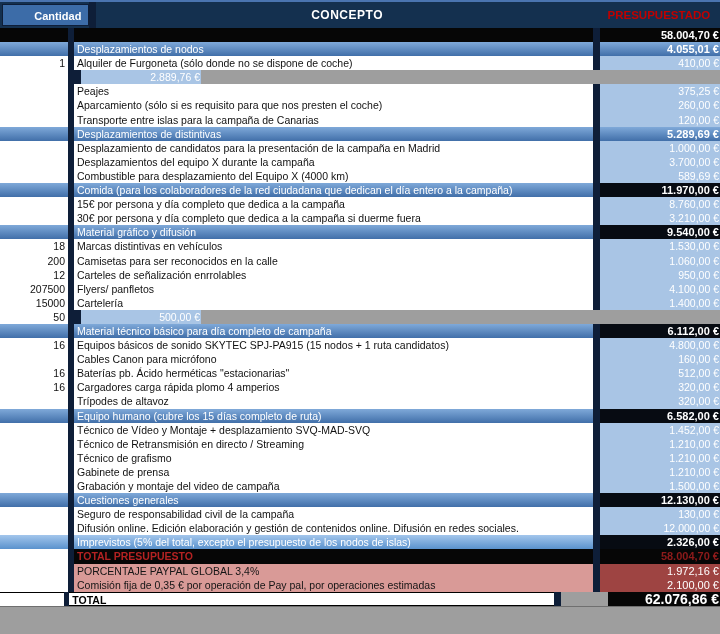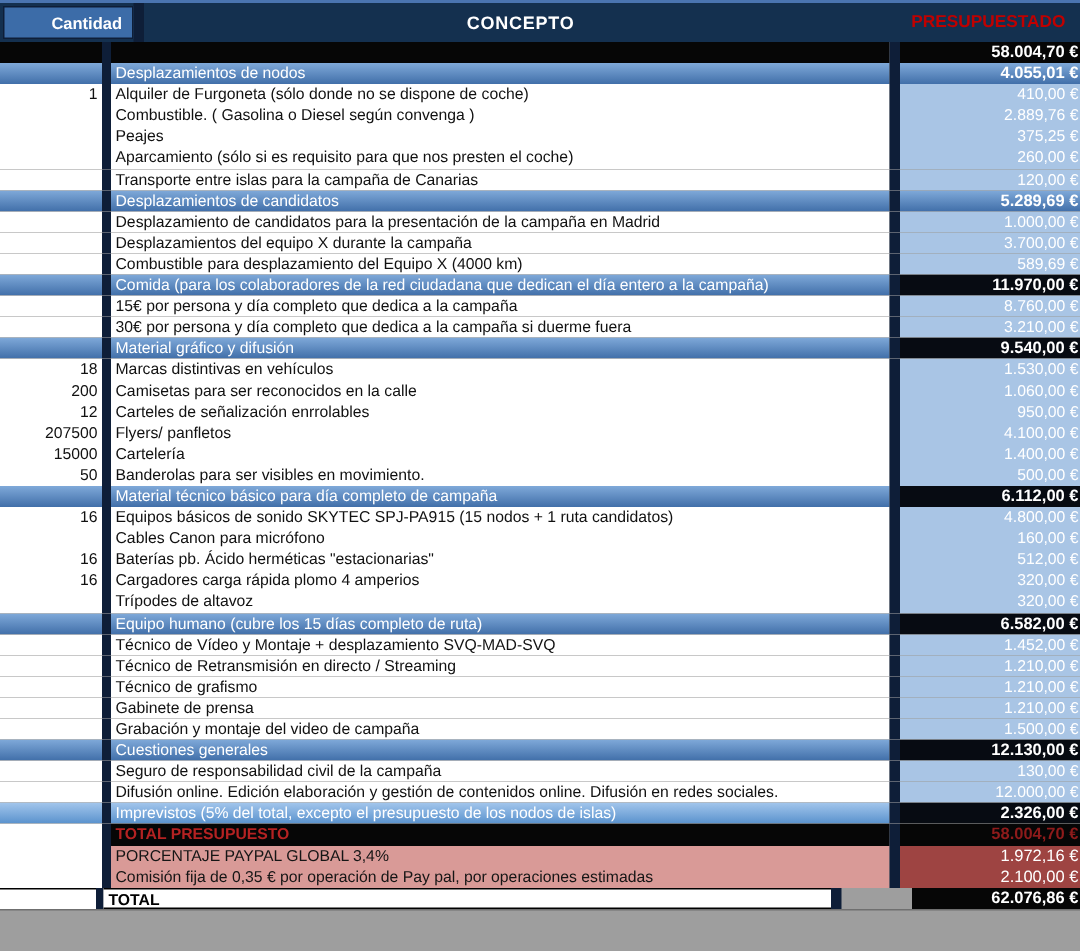--- a/index.html
+++ b/index.html
@@ -74,21 +74,21 @@
   
   .row.paypal .conc { background:#d99a97; color:#151515; }
   .row.paypal .val  { background:#9e4442; color:#ffffff; font-size:11px; }
 
   
   .row.total .cant { border-top:1px solid #000; }
   .row.total .conc {
     background:#ffffff; color:#000; font-weight:bold;
     border-top:1px solid #000; border-bottom:1px solid #000;
   }
-  .row.total .val { background:#060606; font-weight:bold; font-size:11px;margin-left:47px; }
+  .row.total .val { background:#060606; font-weight:bold; font-size:14px;margin-left:47px; }
 
   
   .worksheet-bottom { height:28px; background:#9e9e9e; border-top:1px solid #6f6f6f; }
 </style>
 </head>
 <body>
 
 <div id="sheet">
 
   <div class="hdr">
@@ -116,21 +116,20 @@
       <div class="row item">
         <div class="cell cant">1</div>
         <div class="cell div1"></div>
         <div class="cell conc">Alquiler de Furgoneta (sólo donde no se dispone de coche)</div>
         <div class="cell div2"></div>
         <div class="cell val">410,00 €</div>
       </div>
       <div class="row item">
         <div class="cell cant"></div>
         <div class="cell div1"></div>
-        <div class="cell conc">Combustible. ( Gasolina o Diesel según convenga )</div>
         <div class="cell div2"></div>
         <div class="cell val">2.889,76 €</div>
       </div>
       <div class="row item">
         <div class="cell cant"></div>
         <div class="cell div1"></div>
         <div class="cell conc">Peajes</div>
         <div class="cell div2"></div>
         <div class="cell val">375,25 €</div>
       </div>
@@ -144,21 +143,21 @@
       <div class="row item">
         <div class="cell cant"></div>
         <div class="cell div1"></div>
         <div class="cell conc">Transporte entre islas para la campaña de Canarias</div>
         <div class="cell div2"></div>
         <div class="cell val">120,00 €</div>
       </div>
       <div class="row cat">
         <div class="cell cant"></div>
         <div class="cell div1"></div>
-        <div class="cell conc">Desplazamientos de candidatos</div>
+        <div class="cell conc">Desplazamientos de distintivas</div>
         <div class="cell div2"></div>
         <div class="cell val vblue">5.289,69 €</div>
       </div>
       <div class="row item">
         <div class="cell cant"></div>
         <div class="cell div1"></div>
         <div class="cell conc">Desplazamiento de candidatos para la presentación de la campaña en Madrid</div>
         <div class="cell div2"></div>
         <div class="cell val">1.000,00 €</div>
       </div>
@@ -235,21 +234,20 @@
       <div class="row item">
         <div class="cell cant">15000</div>
         <div class="cell div1"></div>
         <div class="cell conc">Cartelería</div>
         <div class="cell div2"></div>
         <div class="cell val">1.400,00 €</div>
       </div>
       <div class="row item">
         <div class="cell cant">50</div>
         <div class="cell div1"></div>
-        <div class="cell conc">Banderolas para ser visibles en movimiento.</div>
         <div class="cell div2"></div>
         <div class="cell val">500,00 €</div>
       </div>
       <div class="row cat">
         <div class="cell cant"></div>
         <div class="cell div1"></div>
         <div class="cell conc">Material técnico básico para día completo de campaña</div>
         <div class="cell div2"></div>
         <div class="cell val vblack">6.112,00 €</div>
       </div>

